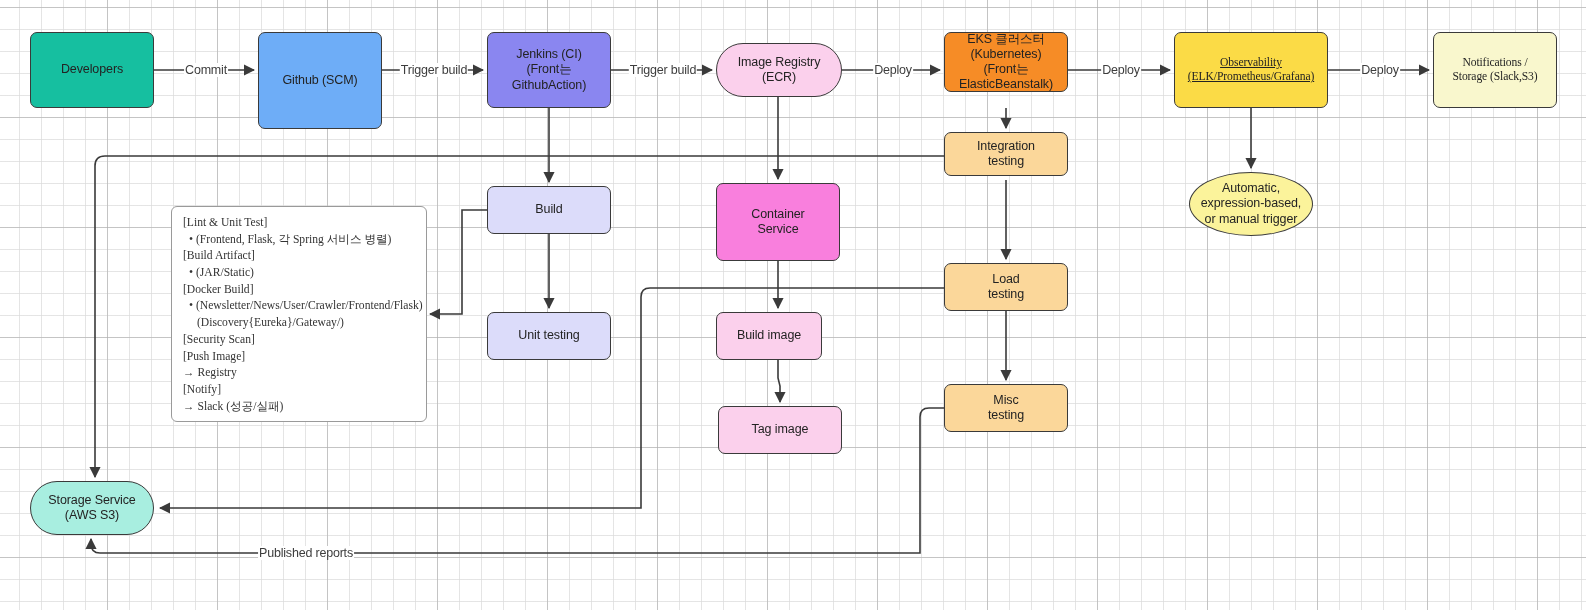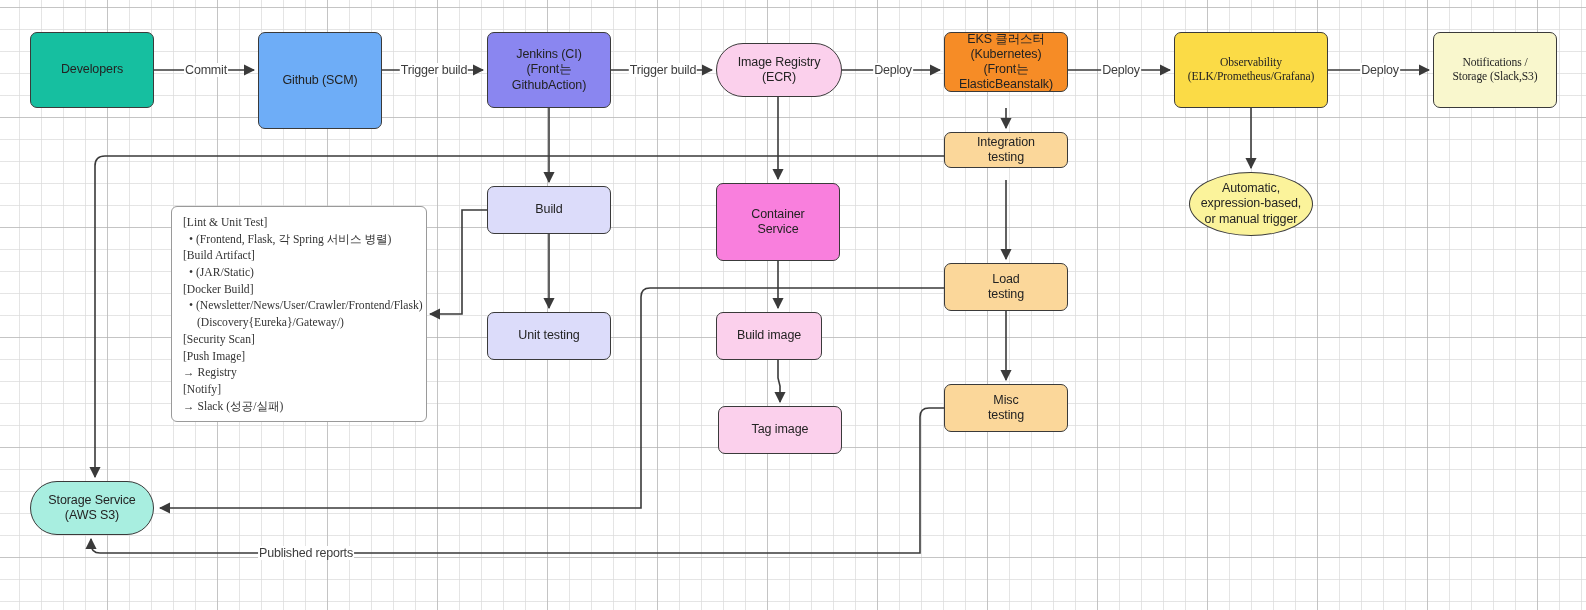--- a/index.html
+++ b/index.html
@@ -113,34 +113,34 @@
       <div class="node r6" style="left: 258px; top: 32px; width: 124px; height: 97px; background: rgb(110, 173, 247); font-size: 12.5px;">Github (SCM)</div>
       <div class="node r6" style="left: 487px; top: 32px; width: 124px; height: 76px; background: rgb(138, 134, 240); font-size: 12.5px;">Jenkins (CI)
 (Front는
 GithubAction)</div>
       <div class="node stadium" style="left: 716px; top: 43px; width: 126px; height: 54px; background: rgb(251, 208, 236); font-size: 12.5px;">Image Registry
 (ECR)</div>
       <div class="node r6" style="left: 944px; top: 32px; width: 124px; height: 60px; background: rgb(246, 140, 38); font-size: 12.5px;">EKS 클러스터
 (Kubernetes)
 (Front는
 ElasticBeanstalk)</div>
-      <div class="node r6 serif" style="left: 1174px; top: 32px; width: 154px; height: 76px; background: rgb(251, 219, 70); font-size: 11.6px;">Observability
+      <div class="node r6 serif" style="left: 1174px; top: 32px; width: 154px; height: 76px; background: rgb(251, 219, 70); font-size: 11.6px; text-decoration: underline;">Observability
 (ELK/Prometheus/Grafana)</div>
       <div class="node r6 serif" style="left: 1433px; top: 32px; width: 124px; height: 76px; background: rgb(249, 247, 205); font-size: 11.6px;">Notifications /
 Storage (Slack,S3)</div>
       <div class="node ellipse" style="left: 1189px; top: 172px; width: 124px; height: 64px; background: rgb(251, 243, 155); font-size: 12.5px;">Automatic,
 expression-based,
 or manual trigger</div>
       <div class="node r6" style="left: 487px; top: 186px; width: 124px; height: 48px; background: rgb(220, 220, 250); font-size: 12.5px;">Build</div>
       <div class="node r6" style="left: 487px; top: 312px; width: 124px; height: 48px; background: rgb(220, 220, 250); font-size: 12.5px;">Unit testing</div>
       <div class="node r6" style="left: 716px; top: 183px; width: 124px; height: 78px; background: rgb(249, 127, 221); font-size: 12.5px;">Container
 Service</div>
       <div class="node r6" style="left: 716px; top: 312px; width: 106px; height: 48px; background: rgb(251, 208, 236); font-size: 12.5px;">Build image</div>
       <div class="node r6" style="left: 718px; top: 406px; width: 124px; height: 48px; background: rgb(251, 208, 236); font-size: 12.5px;">Tag image</div>
-      <div class="node r6" style="left: 944px; top: 132px; width: 124px; height: 36px; background: rgb(251, 215, 154); font-size: 12.5px;">Integration
+      <div class="node r6" style="left: 944px; top: 132px; width: 124px; height: 44px; background: rgb(251, 215, 154); font-size: 12.5px;">Integration
 testing</div>
       <div class="node r6" style="left: 944px; top: 263px; width: 124px; height: 48px; background: rgb(251, 215, 154); font-size: 12.5px;">Load
 testing</div>
       <div class="node r6" style="left: 944px; top: 384px; width: 124px; height: 48px; background: rgb(251, 215, 154); font-size: 12.5px;">Misc
 testing</div>
       <div class="node stadium" style="left: 30px; top: 481px; width: 124px; height: 54px; background: rgb(168, 238, 224); font-size: 12.5px;">Storage Service
 (AWS S3)</div>
     </div>
 
   <div id="label-layer">

